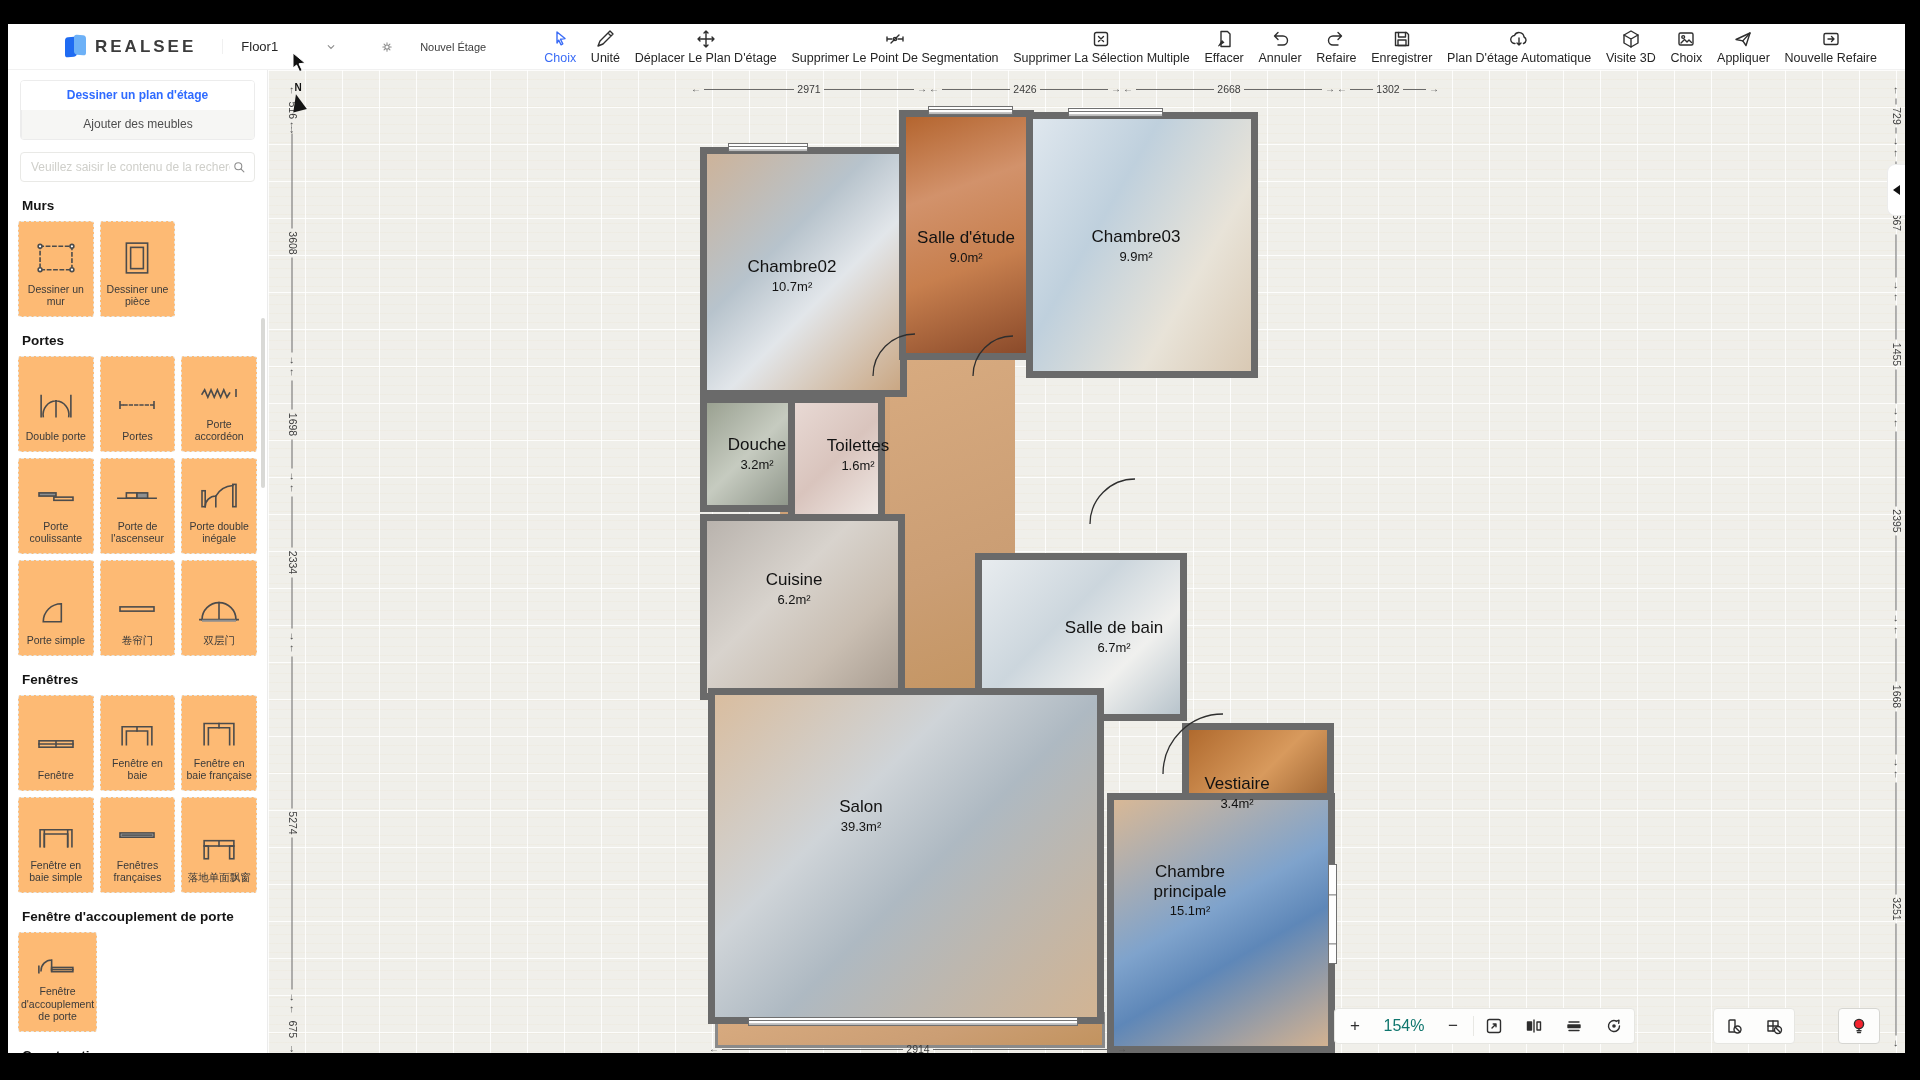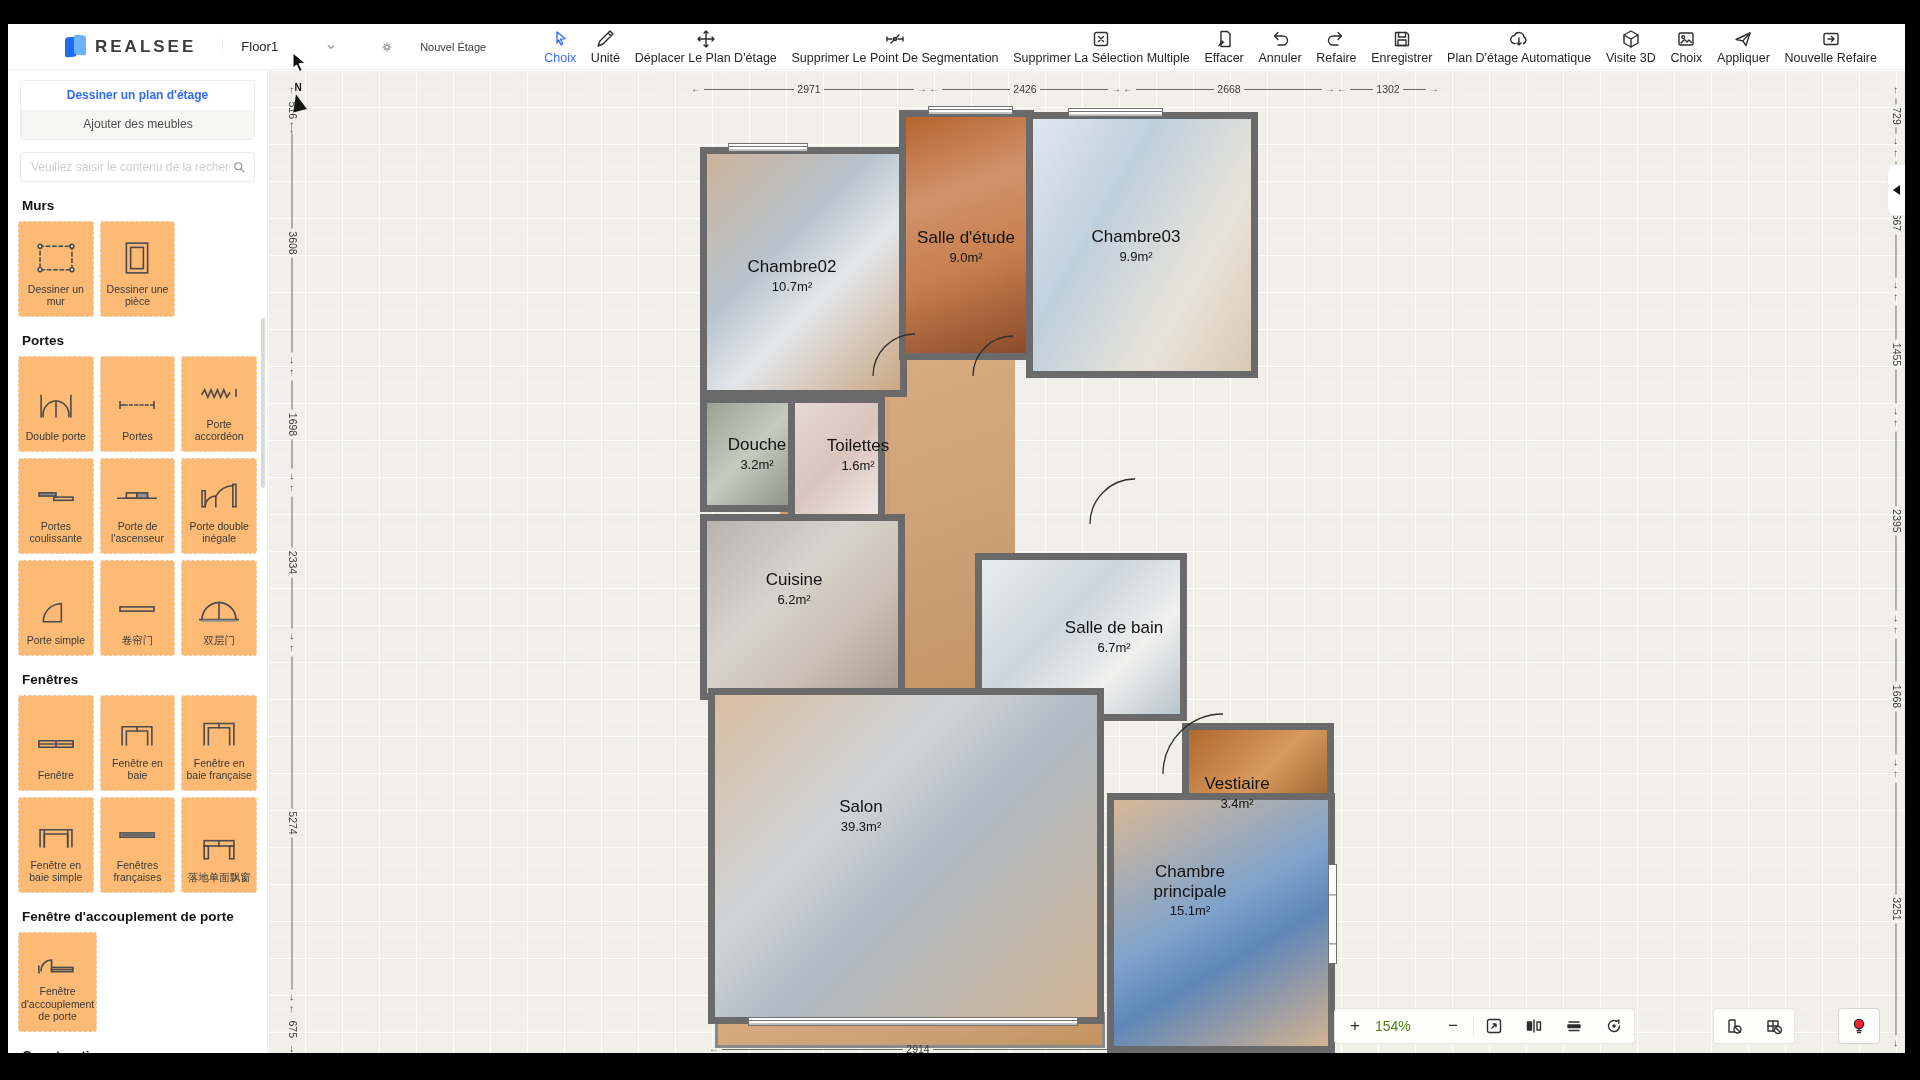--- a/index.html
+++ b/index.html
@@ -71,21 +71,21 @@
   #north .tri{width:0;height:0;border-left:7px solid transparent;border-right:7px solid transparent;
     border-bottom:17px solid #141414;transform:rotate(-14deg);margin-top:1px;}
   #collapse{position:absolute;right:0;top:140px;width:18px;height:52px;background:#fff;border:1px solid #ececec;
     border-right:0;border-radius:8px 0 0 8px;z-index:7;display:flex;align-items:center;justify-content:center;cursor:pointer;}
   #collapse .tri{width:0;height:0;border-top:5px solid transparent;border-bottom:5px solid transparent;border-right:7px solid #111;}
   #cursor{position:absolute;left:283px;top:28px;z-index:60;}
   
   .zc{position:absolute;bottom:9px;height:36px;background:#fdfdfc;border:1px solid #e6e6e2;border-radius:4px;
     display:flex;align-items:center;z-index:20;}
   .zc .zbtn{width:40px;height:100%;display:flex;align-items:center;justify-content:center;cursor:pointer;font-size:17px;color:#2e2e2e;}
-  .zc .zpct{font-size:14px;color:#4d7c0f;width:58px;text-align:left;}
+  .zc .zpct{font-size:16px;color:#0f766e;width:58px;text-align:center;}
   .zc .vd{width:1px;height:20px;background:#e8e8e4;}
   #zc1{right:270px;}
   #zc2{right:110px;}
   #bulb-box{right:25px;width:42px;justify-content:center;border-color:#d6d6d2;}
 </style>
 </head>
 <body>
 
 <div id="app">
 
@@ -480,21 +480,21 @@
         <svg class="tic" viewBox="0 0 48 32">
             <path d="M8 17l2.5-4 3 7 3-7 3 7 3-7 3 7 3-7 3 7 2.5-4M40 13v6"></path>
           </svg>
         <div class="tlabel">Porte accordéon</div>
       </div>
       <div class="tile">
         <svg class="tic" viewBox="0 0 48 32">
             <rect x="8" y="14" width="16" height="3" fill="#8f8f8f"></rect>
             <rect x="22" y="18" width="18" height="3"></rect>
           </svg>
-        <div class="tlabel">Portes coulissante</div>
+        <div class="tlabel">Porte coulissante</div>
       </div>
       <div class="tile">
         <svg class="tic" viewBox="0 0 48 32">
             <path d="M6 19h36"></path>
             <rect x="14" y="14" width="10" height="5"></rect>
             <rect x="24" y="14" width="10" height="5" fill="#8f8f8f"></rect>
           </svg>
         <div class="tlabel">Porte de l'ascenseur</div>
       </div>
       <div class="tile">

